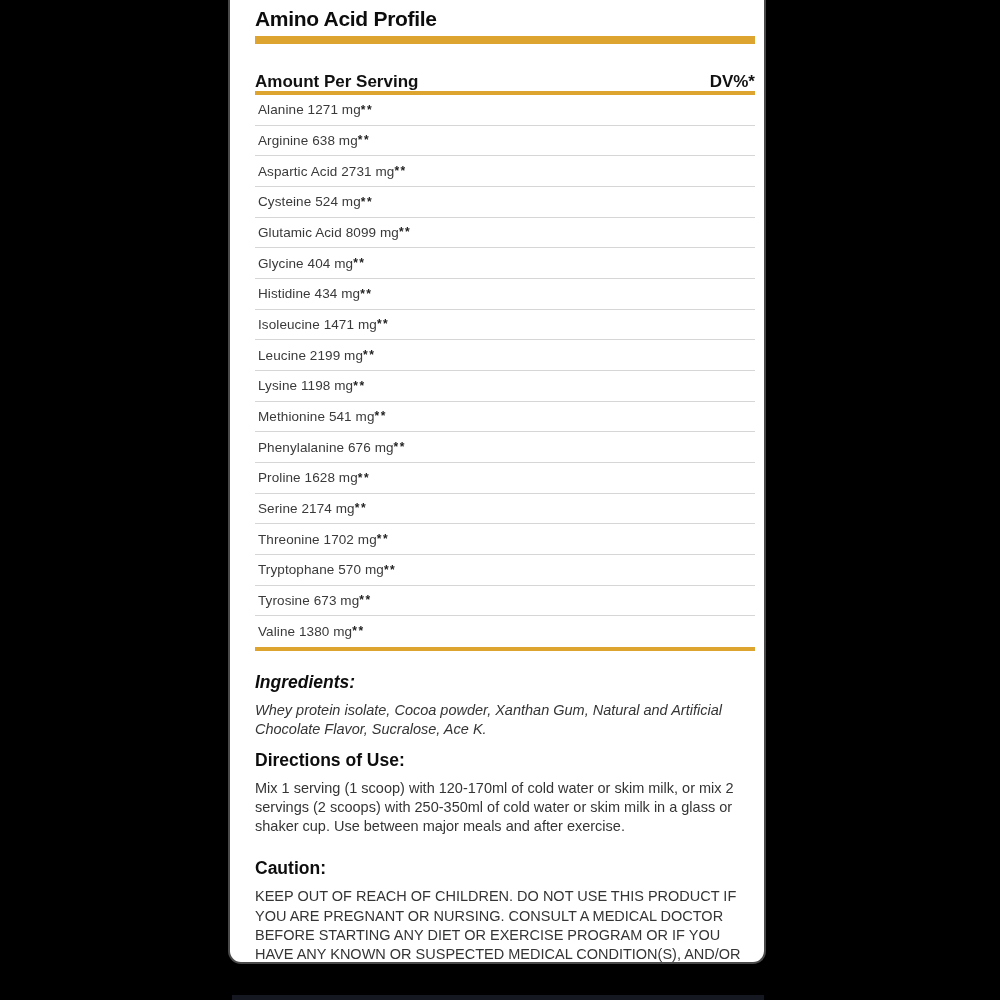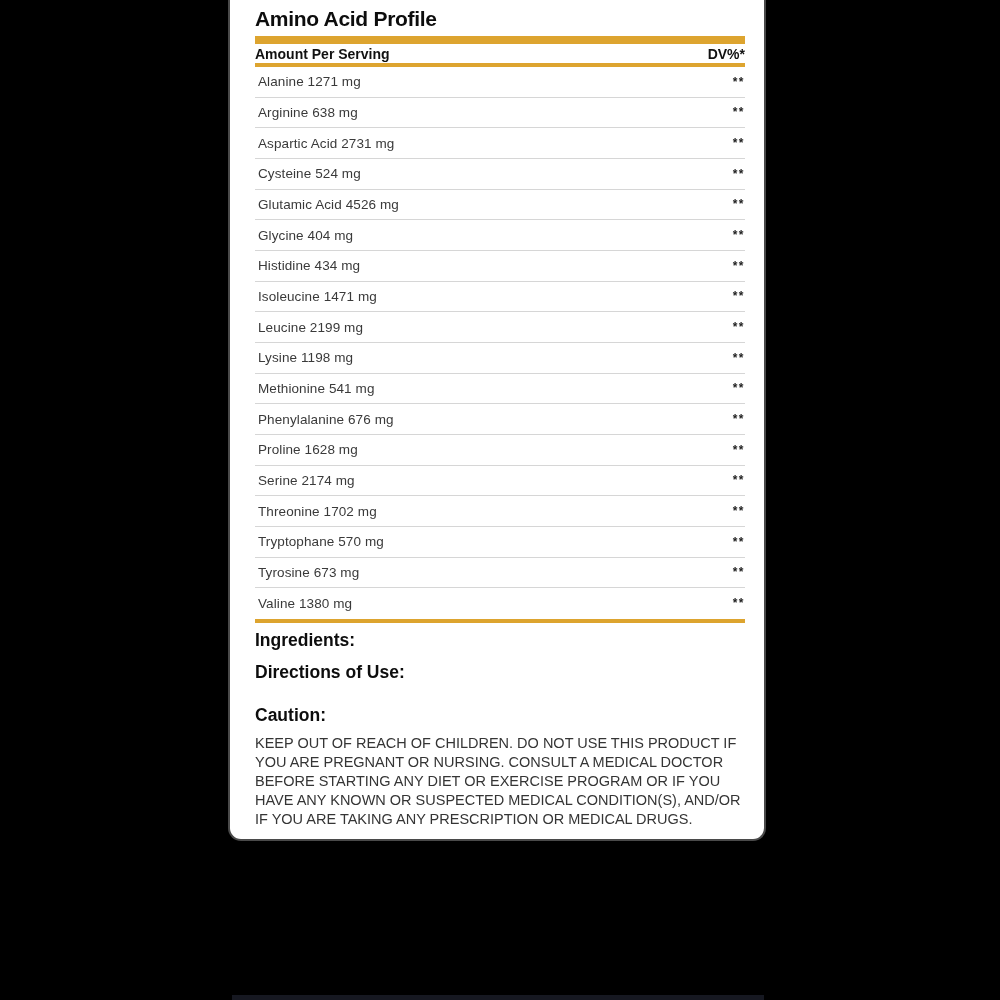--- a/index.html
+++ b/index.html
@@ -15,27 +15,27 @@
     position: relative;
     width: 1000px;
     height: 1000px;
     background: #000000;
   }
   .label-card {
     position: absolute;
     left: 228px;
     top: 0;
     width: 538px;
-    height: 841px;
+    height: 964px;
     box-sizing: border-box;
     background: #ffffff;
     border: 2px solid #4a4a4a;
     border-top: none;
     border-radius: 0 0 13px 13px;
-    padding: 0 19px 0 25px;
+    padding: 0 9px 0 25px;
     overflow: hidden;
   }
   .next-card-edge {
     position: absolute;
     left: 232px;
     top: 995px;
     width: 532px;
     height: 5px;
     background: #161821;
   }
@@ -53,29 +53,29 @@
   }
   .accent-bar-thin {
     height: 4px;
     background: #dda42f;
   }
   .table-header-row {
     height: 19px;
     display: flex;
     justify-content: space-between;
     align-items: center;
-    font-size: 14px;
+    font-size: 17px;
     font-weight: bold;
     color: #111111;
+    margin-top: 28px;
   }
   .amino-row {
     box-sizing: border-box;
     height: 30.66px;
     display: flex;
-    justify-content: space-between;
     align-items: center;
     border-bottom: 1px solid #d6d6d6;
     padding-left: 3px;
   }
   .amino-row:last-child { border-bottom: none; }
   .amino-cell-left {
     font-size: 13.5px;
     color: #3a3a3a;
     letter-spacing: 0.1px;
   }
@@ -90,21 +90,21 @@
     font-size: 17.5px;
     font-weight: bold;
     color: #0d0d0d;
   }
   .section-body {
     margin: 8px 0 0 0;
     font-size: 14.5px;
     line-height: 1.32;
     color: #353535;
   }
-  .sec-ingredients { margin-top: 7px; }
+  .sec-ingredients { margin-top: 21px; font-style: italic; }
   .sec-directions  { margin-top: 11px; }
   .sec-caution     { margin-top: 22px; }
 </style>
 </head>
 <body>
 
 <div class="stage">
 
   <div class="label-card">
 
@@ -130,21 +130,21 @@
         </div>
         <div class="amino-row">
           <span class="amino-cell-left">Aspartic Acid 2731 mg</span>
           <span class="amino-cell-right">**</span>
         </div>
         <div class="amino-row">
           <span class="amino-cell-left">Cysteine 524 mg</span>
           <span class="amino-cell-right">**</span>
         </div>
         <div class="amino-row">
-          <span class="amino-cell-left">Glutamic Acid 4526 mg</span>
+          <span class="amino-cell-left">Glutamic Acid 8099 mg</span>
           <span class="amino-cell-right">**</span>
         </div>
         <div class="amino-row">
           <span class="amino-cell-left">Glycine 404 mg</span>
           <span class="amino-cell-right">**</span>
         </div>
         <div class="amino-row">
           <span class="amino-cell-left">Histidine 434 mg</span>
           <span class="amino-cell-right">**</span>
         </div>
@@ -191,24 +191,26 @@
         <div class="amino-row">
           <span class="amino-cell-left">Valine 1380 mg</span>
           <span class="amino-cell-right">**</span>
         </div>
       </div>
 
     <div class="accent-bar-thin"></div>
 
     <div class="sec-ingredients">
       <h2 class="section-heading">Ingredients:</h2>
+      <p class="section-body">Whey protein isolate, Cocoa powder, Xanthan Gum, Natural and Artificial Chocolate Flavor, Sucralose, Ace K.</p>
     </div>
 
     <div class="sec-directions">
       <h2 class="section-heading">Directions of Use:</h2>
+      <p class="section-body">Mix 1 serving (1 scoop) with 120-170ml of cold water or skim milk, or mix 2 servings (2 scoops) with 250-350ml of cold water or skim milk in a glass or shaker cup. Use between major meals and after exercise.</p>
     </div>
 
     <div class="sec-caution">
       <h2 class="section-heading">Caution:</h2>
       <p class="section-body">KEEP OUT OF REACH OF CHILDREN. DO NOT USE THIS PRODUCT IF YOU ARE PREGNANT OR NURSING. CONSULT A MEDICAL DOCTOR BEFORE STARTING ANY DIET OR EXERCISE PROGRAM OR IF YOU HAVE ANY KNOWN OR SUSPECTED MEDICAL CONDITION(S), AND/OR IF YOU ARE TAKING ANY PRESCRIPTION OR MEDICAL DRUGS.</p>
     </div>
 
   </div>
 
   <div class="next-card-edge"></div>

